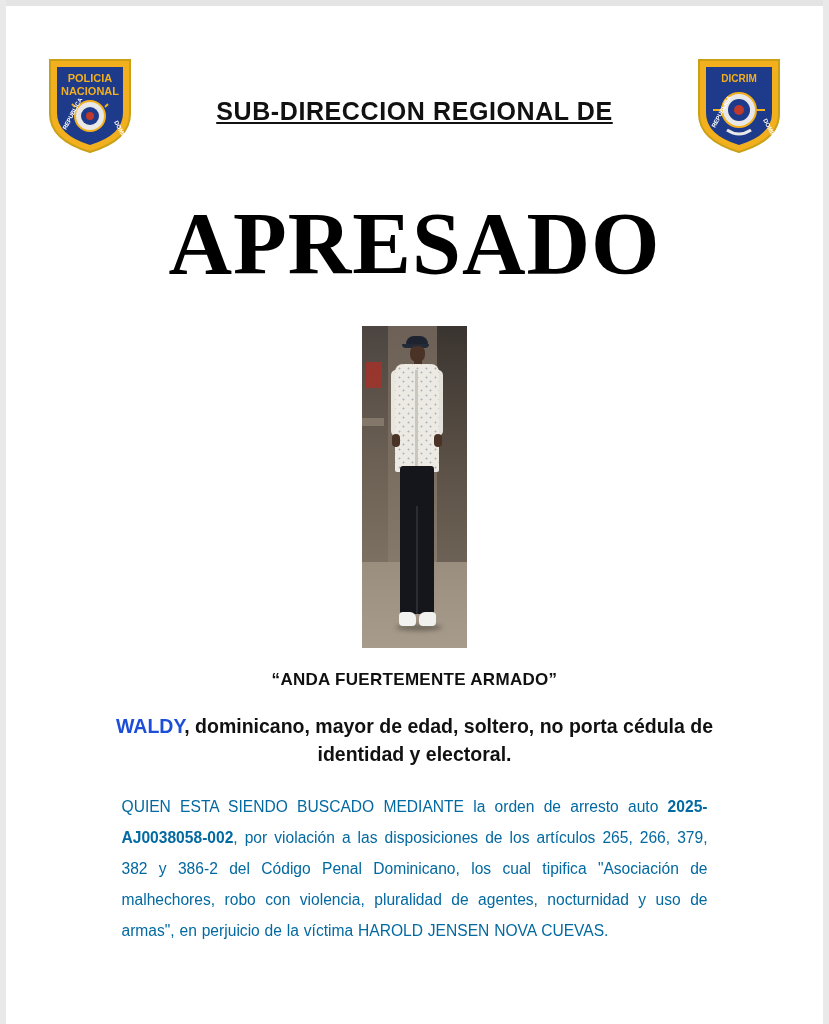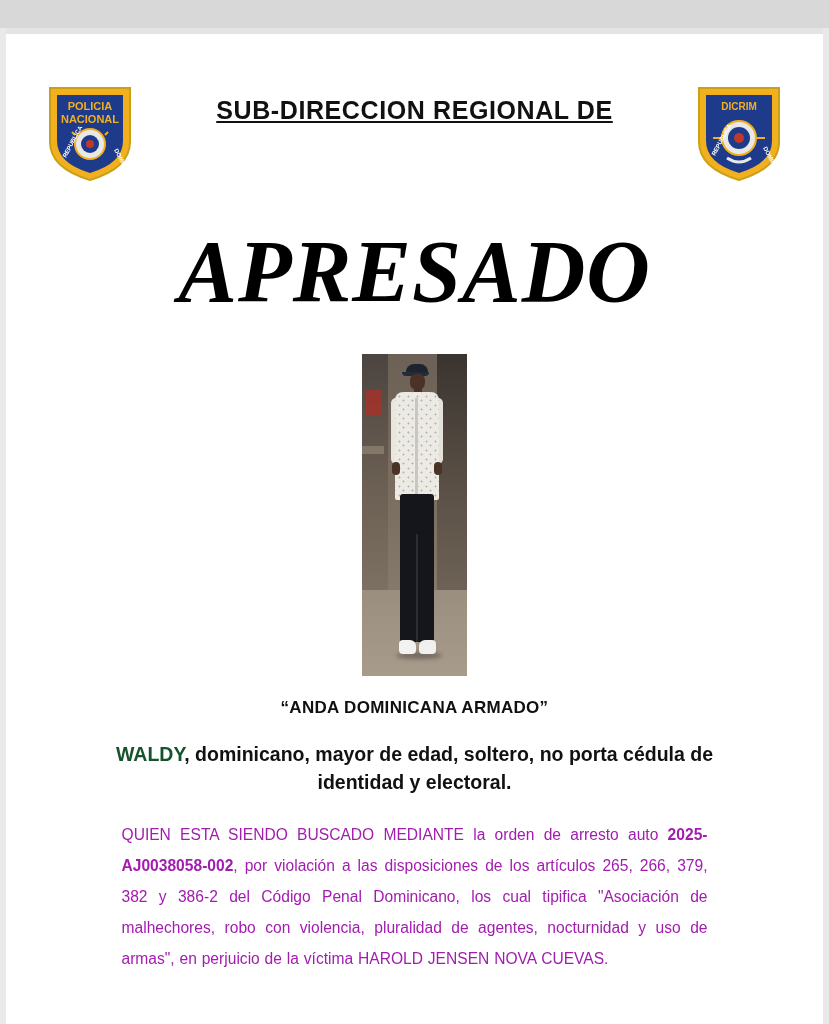--- a/index.html
+++ b/index.html
@@ -36,24 +36,23 @@
     position: absolute;
     left: 0; right: 0; top: 0;
     height: 6px;
     background: #e4e4e4;
   }
 
   
   .header {
     position: relative;
     display: flex;
-    align-items: flex-start;
+    align-items: center;
     justify-content: space-between;
     padding: 52px 42px 0 42px;
-    margin-top: 28px;
   }
   .crest {
     width: 96px;
     height: 104px;
     flex: 0 0 auto;
     position: relative;
   }
   .crest svg { display: block; }
 
   .header-title {
@@ -75,21 +74,20 @@
   
   .headline {
     text-align: center;
     font-family: "Liberation Serif", serif;
     font-weight: bold;
     font-size: 88px;
     letter-spacing: 1px;
     color: #000000;
     margin-top: 44px;
     line-height: 1;
-    font-style: italic;
   }
 
   
   .photo-wrap {
     margin-top: 38px;
     display: flex;
     justify-content: center;
   }
   .photo {
     position: relative;
@@ -209,32 +207,32 @@
     margin: 22px auto 0 auto;
     width: 620px;
     text-align: center;
     font-family: "Liberation Sans", sans-serif;
     font-weight: bold;
     font-size: 19.5px;
     line-height: 1.45;
     color: #111111;
   }
   .subject-line .red {
-    color: #14532d;
+    color: #1d4ed8;
   }
 
   
   .body-text {
     margin: 22px auto 0 auto;
     width: 586px;
     text-align: justify;
     font-family: "Liberation Sans", sans-serif;
     font-size: 15.6px;
     line-height: 2.0;
-    color: #a21caf;
+    color: #0369a1;
     word-spacing: 0.5px;
   }
   .body-text b { font-weight: bold; }
 </style>
 </head>
 <body>
 
 <div class="page">
   <div class="top-edge"></div>
   <div class="side-edge-left"></div>
@@ -300,21 +298,21 @@
       <div class="ph-placket"></div>
       <div class="ph-handL"></div>
       <div class="ph-handR"></div>
       <div class="ph-pants"></div>
       <div class="ph-pant-split"></div>
       <div class="ph-shoeL"></div>
       <div class="ph-shoeR"></div>
     </div>
   </div>
 
-  <div class="caption-armed">“ANDA DOMINICANA ARMADO”</div>
+  <div class="caption-armed">“ANDA FUERTEMENTE ARMADO”</div>
 
   <div class="subject-line">
     <span class="red">WALDY</span><span>, dominicano, mayor de edad, soltero, no porta cédula de identidad y electoral.</span>
   </div>
 
   <div class="body-text">
     <span>QUIEN ESTA SIENDO BUSCADO MEDIANTE la orden de arresto auto </span><b>2025-AJ0038058-002</b><span>, por violación a las disposiciones de los artículos 265, 266, 379, 382 y 386-2 del Código Penal Dominicano, los cual tipifica "Asociación de malhechores, robo con violencia, pluralidad de agentes, nocturnidad y uso de armas", en perjuicio de la víctima HAROLD JENSEN NOVA CUEVAS.</span>
   </div>
 </div>
 

